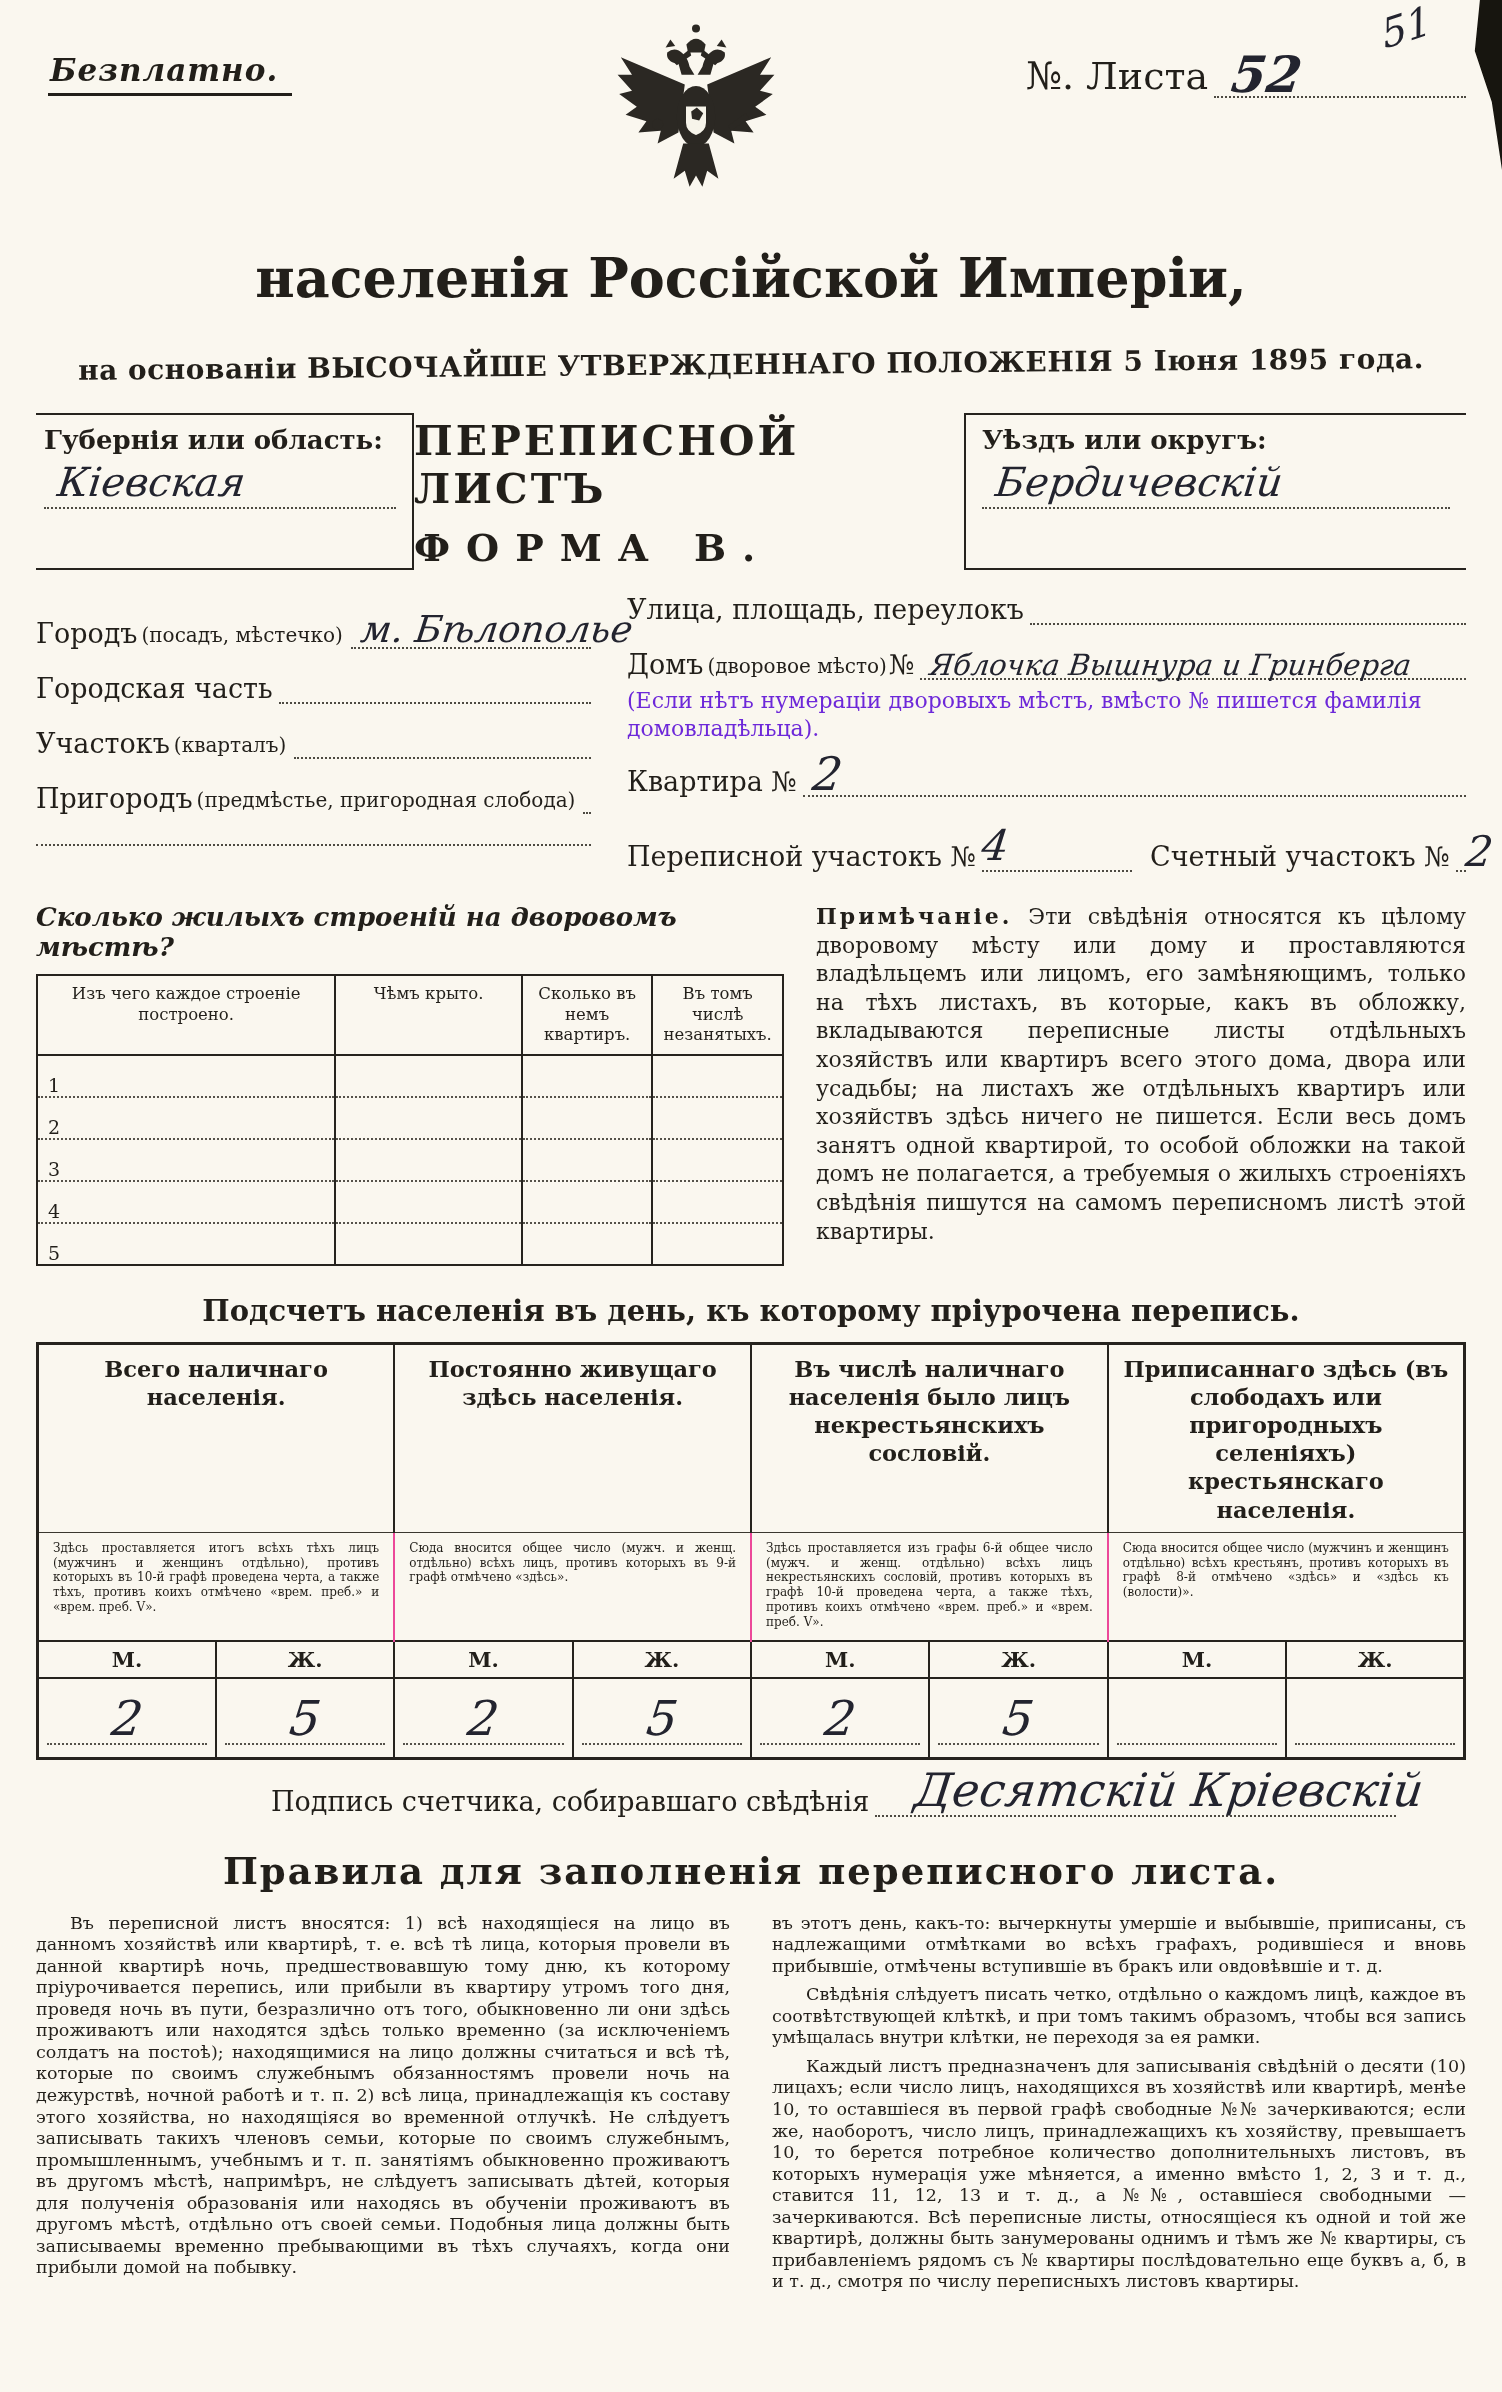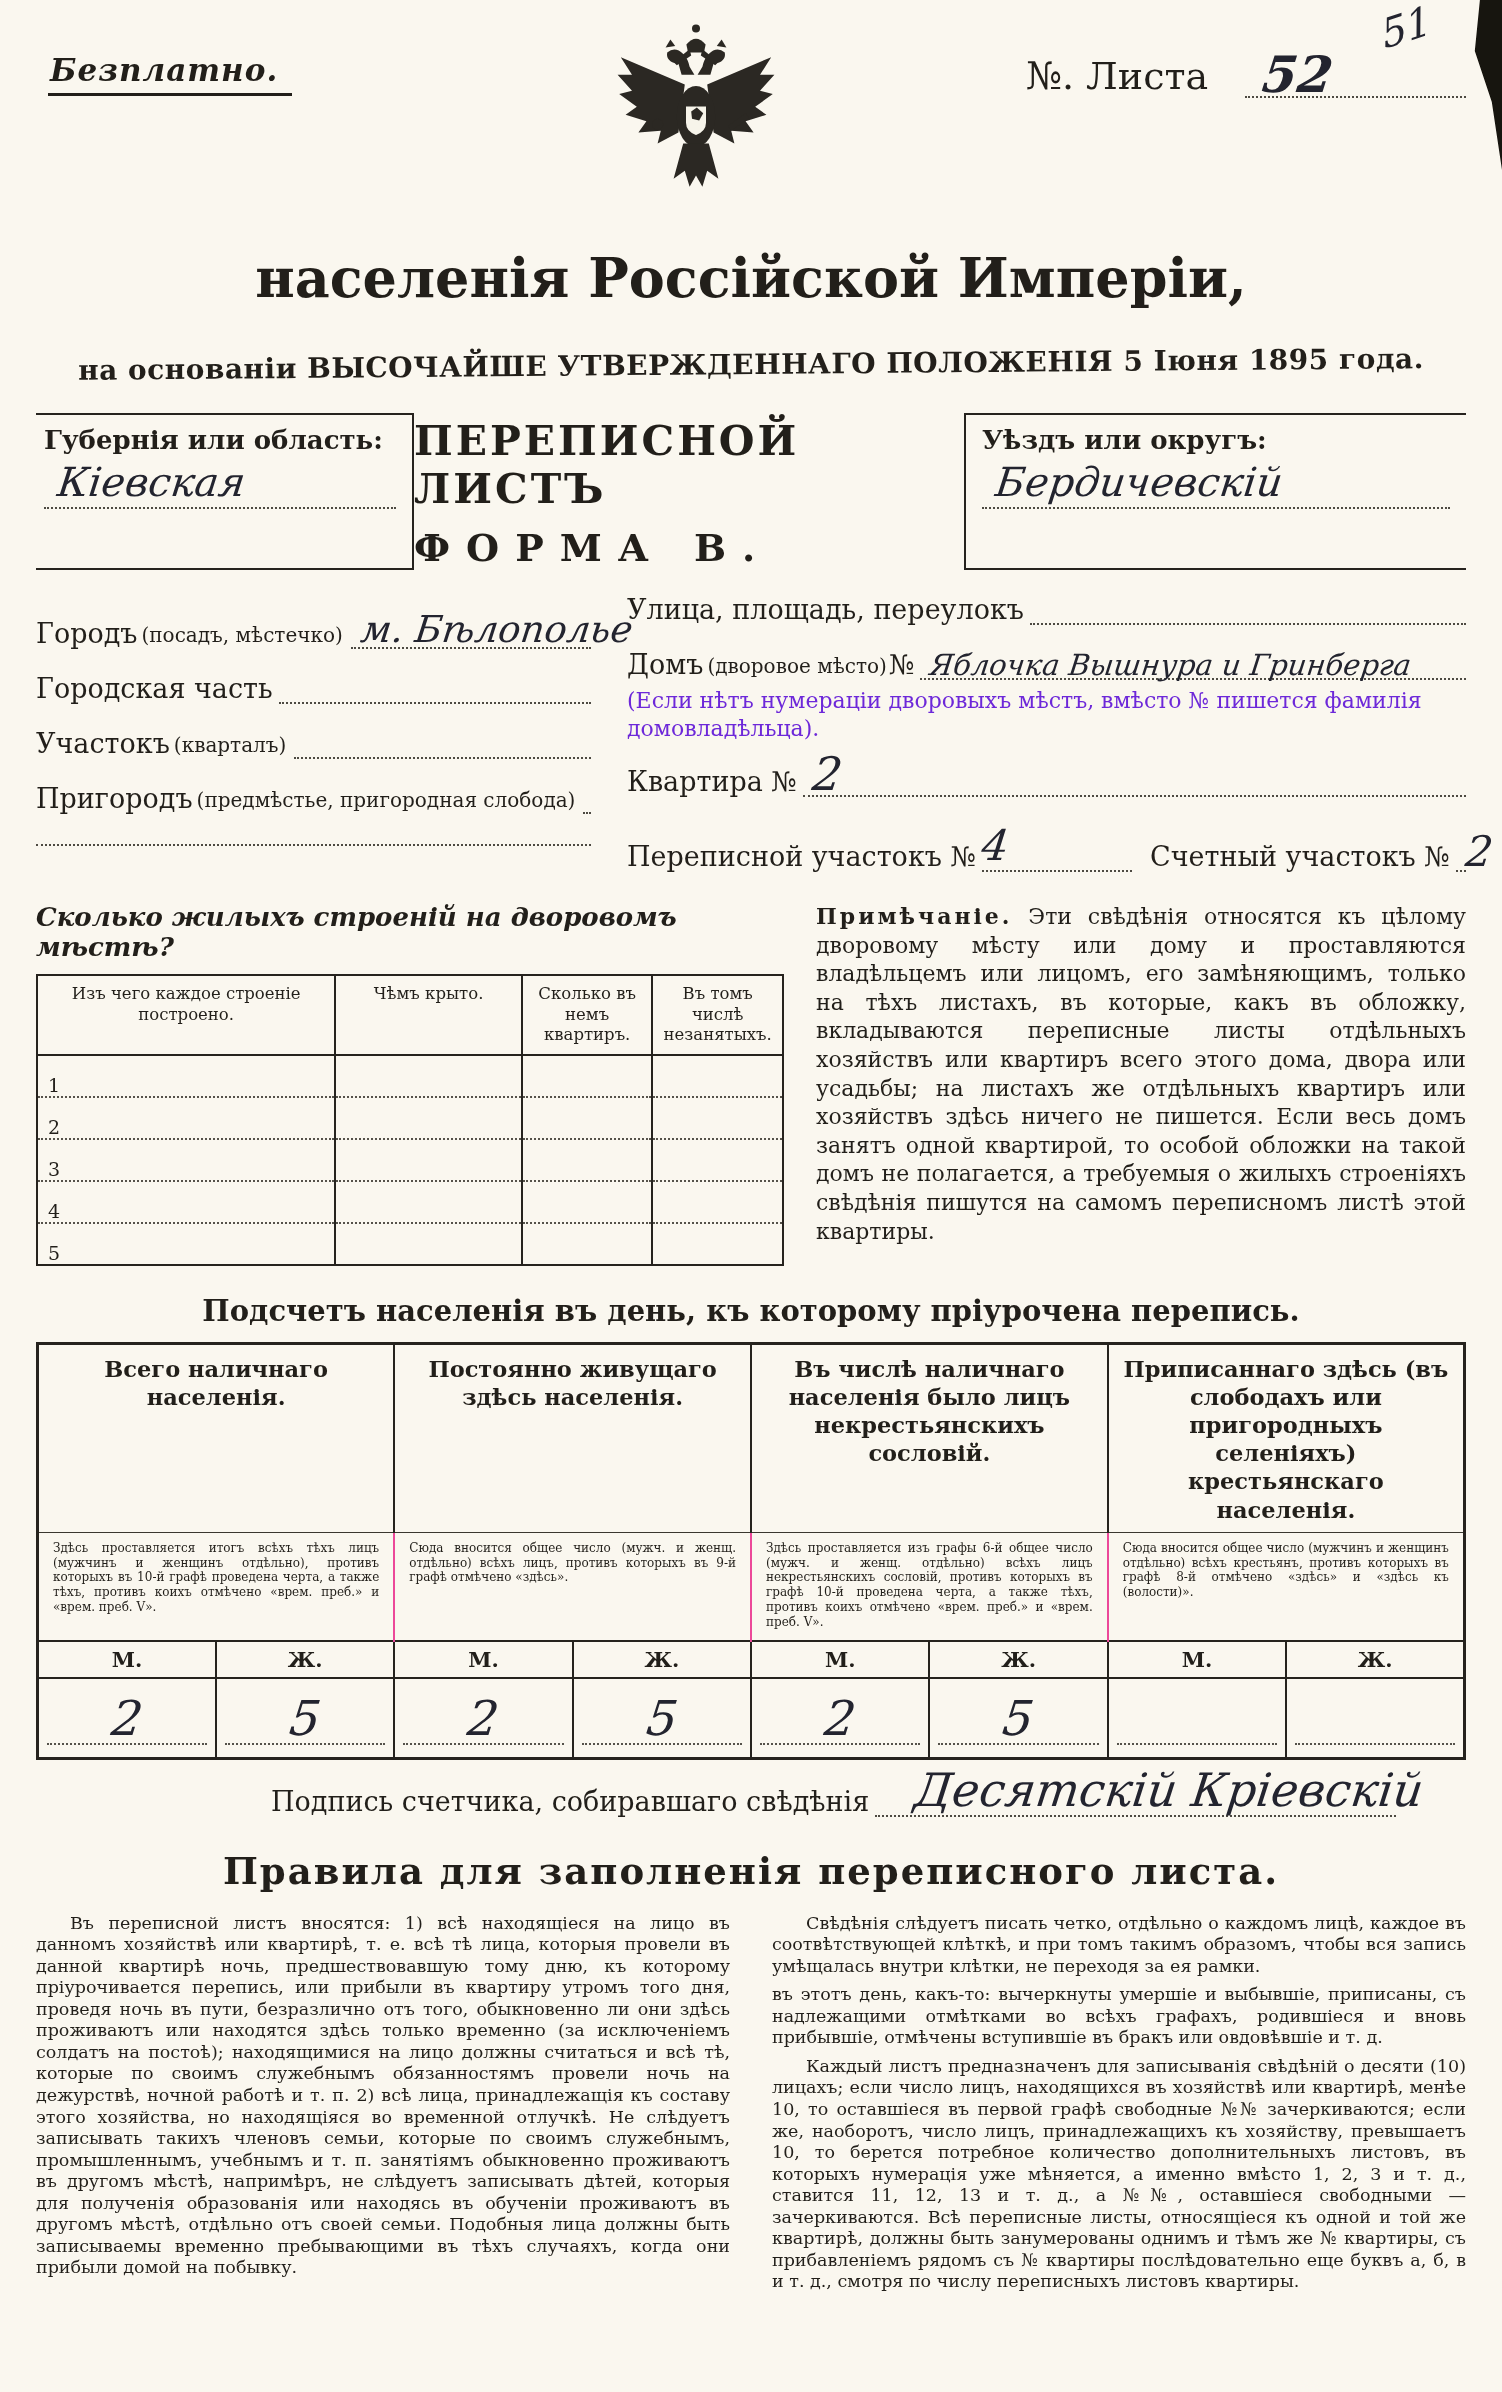--- a/index.html
+++ b/index.html
@@ -7,21 +7,21 @@
   .page{position:relative;width:1502px;height:2392px;background:#faf7ef;overflow:hidden;padding:20px 36px 0 36px;box-sizing:border-box;}
   .scan-corner{position:absolute;top:0;right:0;width:34px;height:170px;background:#17150f;clip-path:polygon(35% 0,100% 0,100% 100%,70% 60%,20% 30%);}
   .hand{font-style:italic;display:inline-block;transform:skewX(-7deg);color:#23242f;white-space:nowrap;}
 
   
   .topbar{display:flex;align-items:flex-start;}
   .tb-left{width:330px;}
   .tb-center{flex:1;text-align:center;}
   .tb-right{width:440px;position:relative;}
   .free{margin-top:32px;margin-left:12px;display:inline-block;font-size:31px;font-weight:700;font-style:italic;border-bottom:3px solid #221f1a;padding:0 14px 5px 2px;letter-spacing:1px;}
-  .sheetno{margin-top:34px;display:flex;align-items:flex-end;font-size:38px;gap:31px;}
+  .sheetno{margin-top:34px;display:flex;align-items:flex-end;font-size:38px;}
   .sheetno .lbl{white-space:nowrap;}
   .fill{flex:1;border-bottom:2px dotted #4d4a42;margin-left:6px;position:relative;min-height:6px;}
   .sheetno .fill .hand{position:absolute;left:18px;bottom:-8px;font-size:50px;font-weight:700;}
   .corner-scribble{position:absolute;top:-16px;right:34px;font-size:40px;transform:rotate(-18deg) skewX(-8deg);}
 
   
   .masthead{text-align:center;}
   .m-title{margin-top:10px;font-size:62px;font-weight:700;letter-spacing:6px;white-space:nowrap;}
   .m-sub{margin-top:26px;font-size:54px;font-weight:700;}
   .m-basis{margin-top:38px;font-size:28px;font-weight:700;letter-spacing:.5px;transform:rotate(-.5deg);}
@@ -319,19 +319,19 @@
       </span>
   </div>
 
   <div class="rules-title">Правила для заполненія переписного листа.</div>
   <div class="rules">
     <div class="rcol">
       <p>Въ переписной листъ вносятся: 1) всѣ находящіеся на лицо въ данномъ хозяйствѣ или квартирѣ, т. е. всѣ тѣ лица, которыя провели въ данной квартирѣ ночь, предшествовавшую тому дню, къ которому пріурочивается перепись, или прибыли въ квартиру утромъ того дня, проведя ночь въ пути, безразлично отъ того, обыкновенно ли они здѣсь проживаютъ или находятся здѣсь только временно (за исключеніемъ солдатъ на постоѣ); находящимися на лицо должны считаться и всѣ тѣ, которые по своимъ служебнымъ обязанностямъ провели ночь на дежурствѣ, ночной работѣ и т. п. 2) всѣ лица, принадлежащія къ составу этого хозяйства, но находящіяся во временной отлучкѣ. Не слѣдуетъ записывать такихъ членовъ семьи, которые по своимъ служебнымъ, промышленнымъ, учебнымъ и т. п. занятіямъ обыкновенно проживаютъ въ другомъ мѣстѣ, напримѣръ, не слѣдуетъ записывать дѣтей, которыя для полученія образованія или находясь въ обученіи проживаютъ въ другомъ мѣстѣ, отдѣльно отъ своей семьи. Подобныя лица должны быть записываемы временно пребывающими въ тѣхъ случаяхъ, когда они прибыли домой на побывку.</p>
 
     </div>
     <div class="rcol">
+      <p style="text-indent:0;">въ этотъ день, какъ-то: вычеркнуты умершіе и выбывшіе, приписаны, съ надлежащими отмѣтками во всѣхъ графахъ, родившіеся и вновь прибывшіе, отмѣчены вступившіе въ бракъ или овдовѣвшіе и т. д.</p>
       <p>Свѣдѣнія слѣдуетъ писать четко, отдѣльно о каждомъ лицѣ, каждое въ соотвѣтствующей клѣткѣ, и при томъ такимъ образомъ, чтобы вся запись умѣщалась внутри клѣтки, не переходя за ея рамки.</p>
-      <p style="text-indent:0;">въ этотъ день, какъ-то: вычеркнуты умершіе и выбывшіе, приписаны, съ надлежащими отмѣтками во всѣхъ графахъ, родившіеся и вновь прибывшіе, отмѣчены вступившіе въ бракъ или овдовѣвшіе и т. д.</p>
       <p>Каждый листъ предназначенъ для записыванія свѣдѣній о десяти (10) лицахъ; если число лицъ, находящихся въ хозяйствѣ или квартирѣ, менѣе 10, то оставшіеся въ первой графѣ свободные №№ зачеркиваются; если же, наоборотъ, число лицъ, принадлежащихъ къ хозяйству, превышаетъ 10, то берется потребное количество дополнительныхъ листовъ, въ которыхъ нумерація уже мѣняется, а именно вмѣсто 1, 2, 3 и т. д., ставится 11, 12, 13 и т. д., а №№, оставшіеся свободными — зачеркиваются. Всѣ переписные листы, относящіеся къ одной и той же квартирѣ, должны быть занумерованы однимъ и тѣмъ же № квартиры, съ прибавленіемъ рядомъ съ № квартиры послѣдовательно еще буквъ а, б, в и т. д., смотря по числу переписныхъ листовъ квартиры.</p>
 
     </div>
   </div>
 </div>
 
 </body></html>

